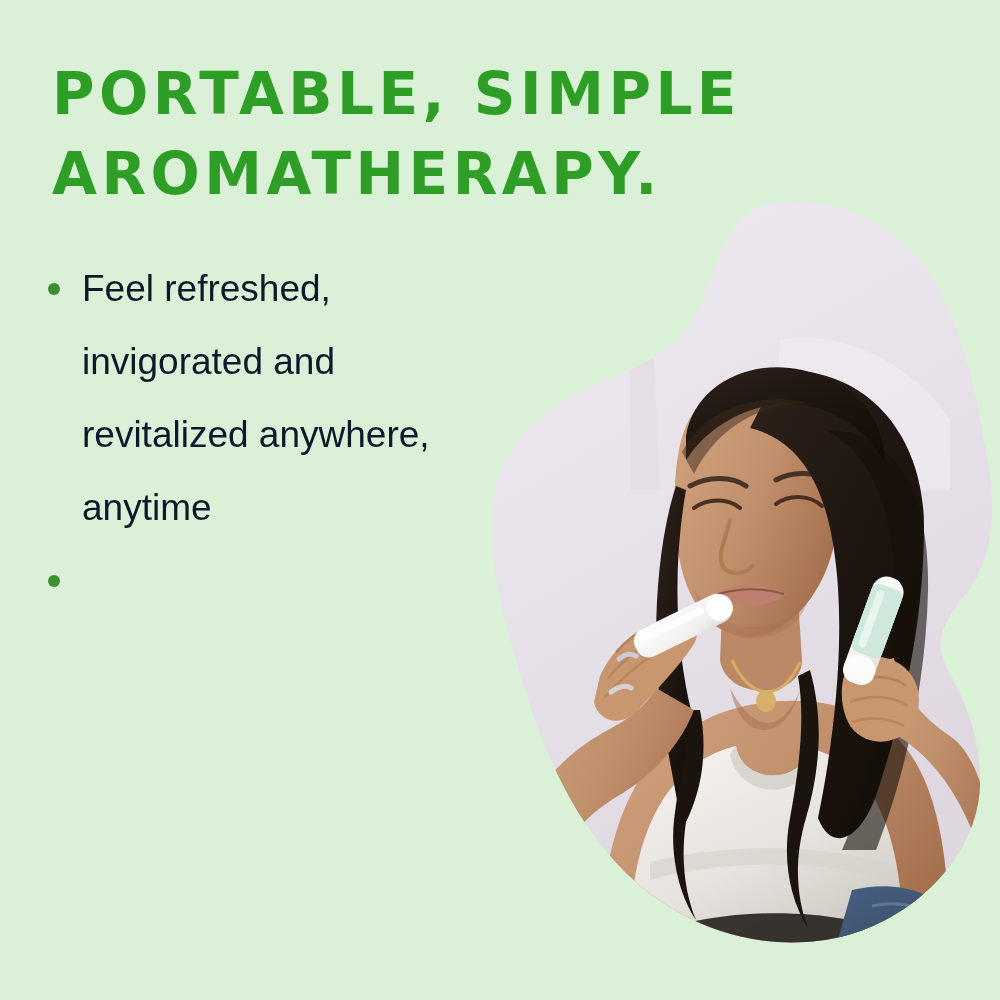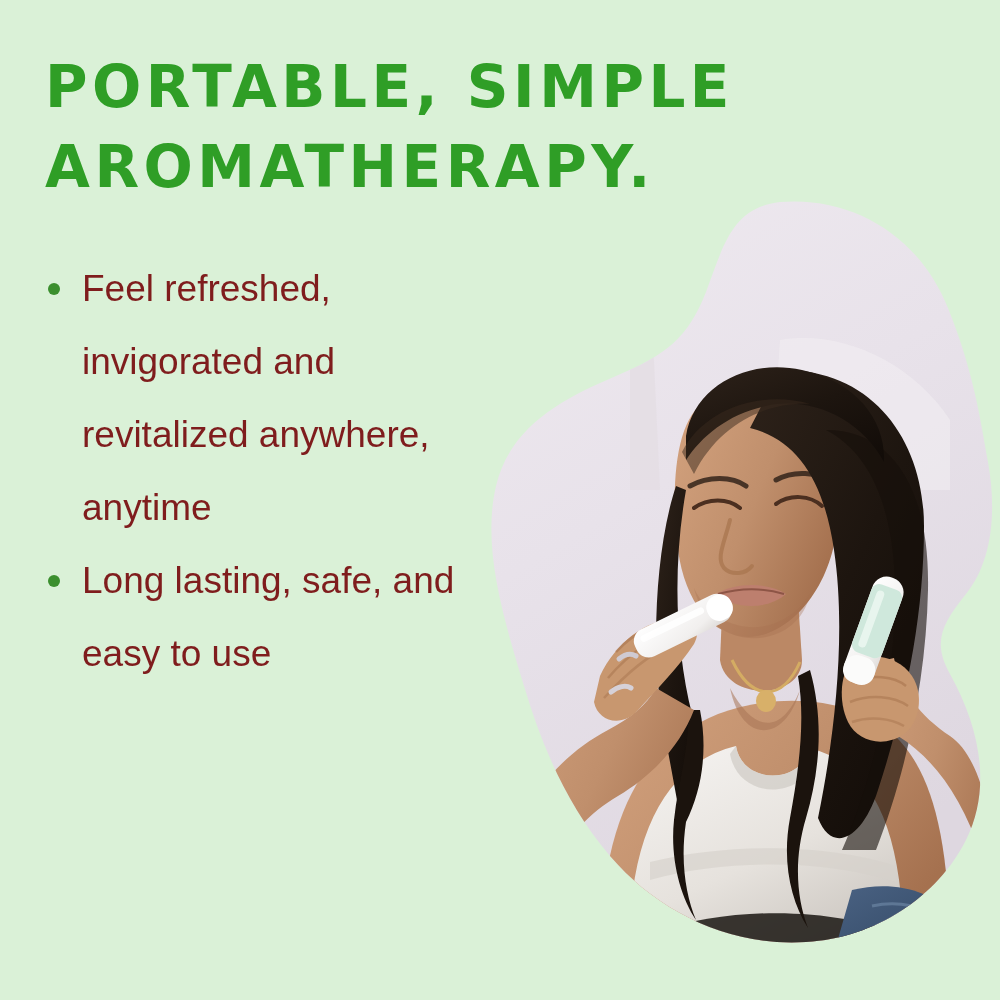--- a/index.html
+++ b/index.html
@@ -27,38 +27,38 @@
     top: 38px;
     width: 720px;
     color: #2f9e26;
     font-family: "DejaVu Sans", sans-serif;
     font-weight: bold;
     font-size: 58px;
     line-height: 80px;
     letter-spacing: 4.5px;
     text-transform: uppercase;
     white-space: pre-line;
-    margin: 9px;
+    margin: 16px;
   }
 
   
   .bullets {
     position: absolute;
     left: 36px;
     top: 252px;
     width: 470px;
     margin: 0;
     padding: 0;
     list-style: none;
   }
   .bullet-item {
     position: relative;
     padding-left: 46px;
     margin: 0 0 0 0;
-    color: #7f1d1d;
+    color: #0f172a;
     font-family: "Liberation Sans", sans-serif;
     font-size: 37px;
     line-height: 73px;
     font-weight: normal;
   }
   .bullet-dot {
     position: absolute;
     left: 12px;
     top: 31px;
     width: 12px;
@@ -89,21 +89,20 @@
   <h1 class="headline">Portable, simple
 aromatherapy.</h1>
 
   <ul class="bullets">
     <li class="bullet-item">
       <span class="bullet-dot"></span>
       <span>Feel refreshed, invigorated and revitalized anywhere, anytime</span>
     </li>
     <li class="bullet-item">
       <span class="bullet-dot"></span>
-      <span>Long lasting, safe, and easy to use</span>
     </li>
   </ul>
 
   <div class="photo-blob">
     <svg viewBox="0 0 520 770" xmlns="http://www.w3.org/2000/svg" role="img">
       <defs>
         <clipPath id="blobClip">
           <path d="M 300 12
                    C 375 6, 440 48, 468 118
                    C 494 183, 500 228, 508 272

